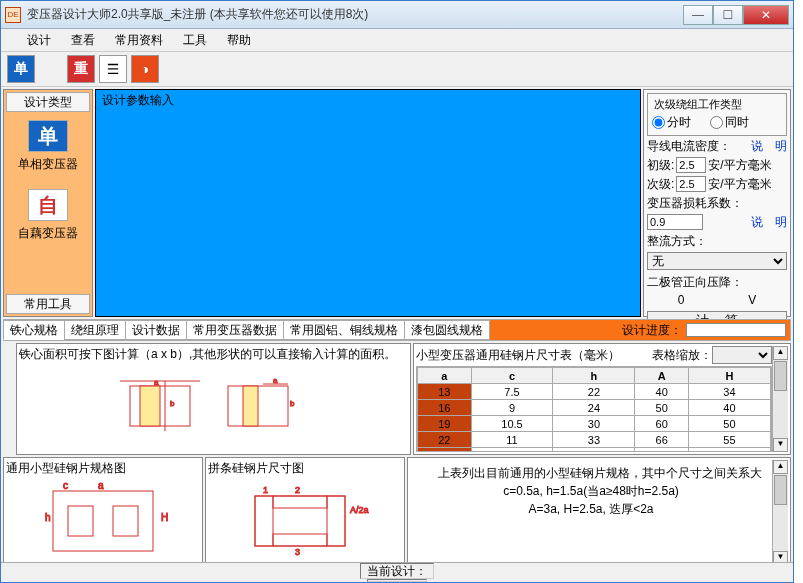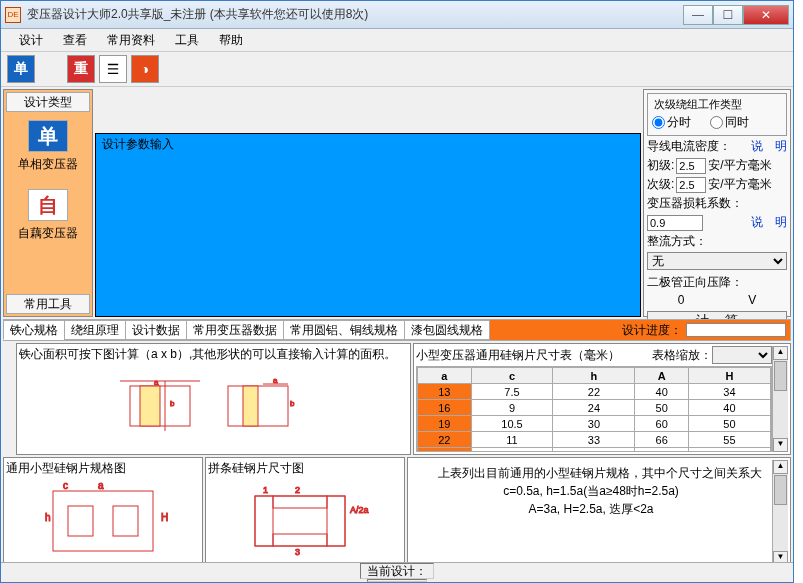--- a/index.html
+++ b/index.html
@@ -4,63 +4,63 @@
 <style>
 * { box-sizing: border-box; margin: 0; padding: 0; }
 body { font-family: "Microsoft YaHei", SimSun, sans-serif; font-size: 12px; background: #fff; width: 803px; height: 583px; overflow: hidden; }
 .window { width: 794px; height: 583px; border: 1px solid #3a7bc8; background: #f0f0f0; display: flex; flex-direction: column; }
 .titlebar { height: 28px; background: linear-gradient(#e8f0fa,#d0e0f0); display: flex; align-items: center; padding: 0 4px; border-bottom: 1px solid #a0b0c0; }
 .titlebar .appicon { width: 16px; height: 16px; border: 1px solid #c04000; background: #ffe0c0; margin-right: 6px; display:flex;align-items:center;justify-content:center;font-size:8px;color:#c04000;}
 .titlebar .title { flex: 1; font-size: 12px; color: #333; }
 .winbtns { display: flex; gap: 0; }
 .winbtn { width: 30px; height: 20px; border: 1px solid #8aa; background: linear-gradient(#f8fbff,#dce8f5); display:flex;align-items:center;justify-content:center;color:#555; }
 .winbtn.close { background: linear-gradient(#e57373,#c62828); color:#fff; width:46px; }
-.menubar { height: 22px; display: flex; align-items: center; padding: 0 10px; gap: 4px; background:#f0f0f0; }
+.menubar { height: 22px; display: flex; align-items: center; padding: 0 18px; gap: 4px; background:#f0f0f0; }
 .menubar span { padding: 2px 8px; cursor: default; }
 .toolbar { height: 36px; display: flex; align-items: center; padding: 2px 6px; gap: 4px; background:#f0f0f0; border-top:1px solid #ccc; border-bottom:1px solid #ccc;}
 .tbtn { width: 28px; height: 28px; border: 1px solid #999; background: #fff; display:flex;align-items:center;justify-content:center;font-size:14px; }
 .tbtn.red { background:#d32f2f; color:#fff; font-weight:bold; }
 .tbtn.blue { background:#1565c0; color:#fff; font-weight:bold; }
 .tbtn.orange { background:#e64a19; color:#fff; font-weight:bold; }
 .content { flex:1; display:flex; flex-direction:column; padding:2px; gap:2px; overflow:hidden;}
 .row1 { display:flex; gap:2px; height: 228px; }
 .leftpanel { width: 90px; border:1px solid #888; background:#fdba74; display:flex; flex-direction:column; }
 .lp-tab { height: 20px; background:#f5f5f5; border:1px solid #aaa; margin:2px; text-align:center; line-height:18px; }
 .lp-body { flex:1; display:flex; flex-direction:column; align-items:center; padding-top:6px; gap:4px;}
 .lp-icon { width:40px; height:32px; display:flex;align-items:center;justify-content:center;font-size:20px;font-weight:bold; border:1px solid #aaa;}
 .lp-icon.bluebox { background:#1565c0; color:#fff;}
 .lp-icon.orangebox { background:#fff; color:#d32f2f;}
-.bluearea { flex:1; border:1px solid #000; background:#0099ff; position:relative;margin-top:44px; }
+.bluearea { flex:1; border:1px solid #000; background:#0099ff; position:relative; }
 .bluearea .hdr { position:absolute; top:2px; left:6px; color:#000; font-size:12px; }
 .rightpanel { width:148px; border:1px solid #888; background:#f8f8f8; padding:3px; display:flex; flex-direction:column; gap:2px; font-size:12px;}
 .grp { border:1px solid #999; padding:3px 4px 4px; }
 .grp .gt { margin-top:-10px; background:#f8f8f8; display:inline-block; padding:0 2px; font-size:11px;}
 .radio-row { display:flex; gap:19px; padding-top:2px;}
 .rlabel { display:flex; align-items:center; gap:2px; }
-.line { display:flex; align-items:flex-end; gap:2px; white-space:nowrap; }
+.line { display:flex; align-items:flex-start; gap:2px; white-space:nowrap; }
 .line input[type=text]{ width:30px; height:16px; border:1px solid #888; font-size:11px; padding:0 2px;}
 .link { color:#0033cc; cursor:pointer; }
 .wideinp { width:56px !important; }
 .sel { width:100%; height:18px; border:1px solid #888; font-size:12px; }
 .calcbtn { height:22px; border:1px solid #888; background:#f0f0f0; letter-spacing:6px; padding-left:6px; margin-top:2px;}
 .row2 { height:22px; display:flex; align-items:center; border:1px solid #aaa; background:#f97316;}
 .tab { height:20px; padding:0 6px; border:1px solid #aaa; background:#fff; margin-left:-1px; line-height:18px; cursor:default;}
 .tab.active { background:#fff; border-bottom:1px solid #fff; font-weight:normal;}
 .spacer { flex:1; }
 .row3 { display:flex; gap:2px; height:112px;margin-left:13px; }
 .panel { border:1px solid #888; background:#fff; padding:2px; display:flex; flex-direction:column; overflow:hidden;}
 .panel .pt { font-size:12px; white-space:nowrap; overflow:hidden;}
 .diagram { flex:1; display:flex; gap:8px; align-items:center; justify-content:center; padding:4px;}
 .coreshape { width:90px; height:64px; position:relative; }
 .coreshape svg { width:100%; height:100%; }
 .tblwrap { flex:1; overflow:auto; border:1px solid #aaa; margin-top:2px;}
 table { border-collapse:collapse; width:100%; font-size:11px; }
 th,td { border:1px solid #aaa; padding:1px 2px; text-align:center; height:16px;}
 th { background:#f0f0f0; }
-td.first { background:#f97316; }
+td.first { background:#c2410c; }
 .row4 { display:flex; gap:2px; height:118px; }
 .row4 .panel { flex:1; }
 .textb { font-size:12px; padding:4px; line-height:1.5; }
 .statusbar { height:20px; border-top:1px solid #aaa; background:#f0f0f0; display:flex; align-items:center; padding:0 4px;flex-direction:column; }
 .stcell { border:1px inset #ccc; padding:0 6px; height:16px; line-height:14px; min-width:60px;}
 .scrollv { width:16px; background:#e8e8e8; border-left:1px solid #aaa; display:flex; flex-direction:column; }
 .scrollbtn { height:14px; border:1px solid #999; background:#f0f0f0; font-size:8px; text-align:center;}
 .scrollthumb { flex:0 0 30px; background:#d0d0d0; border:1px solid #999; margin:1px;}
 .zoomsel { width:60px; height:18px; border:1px solid #888; }
 </style>

